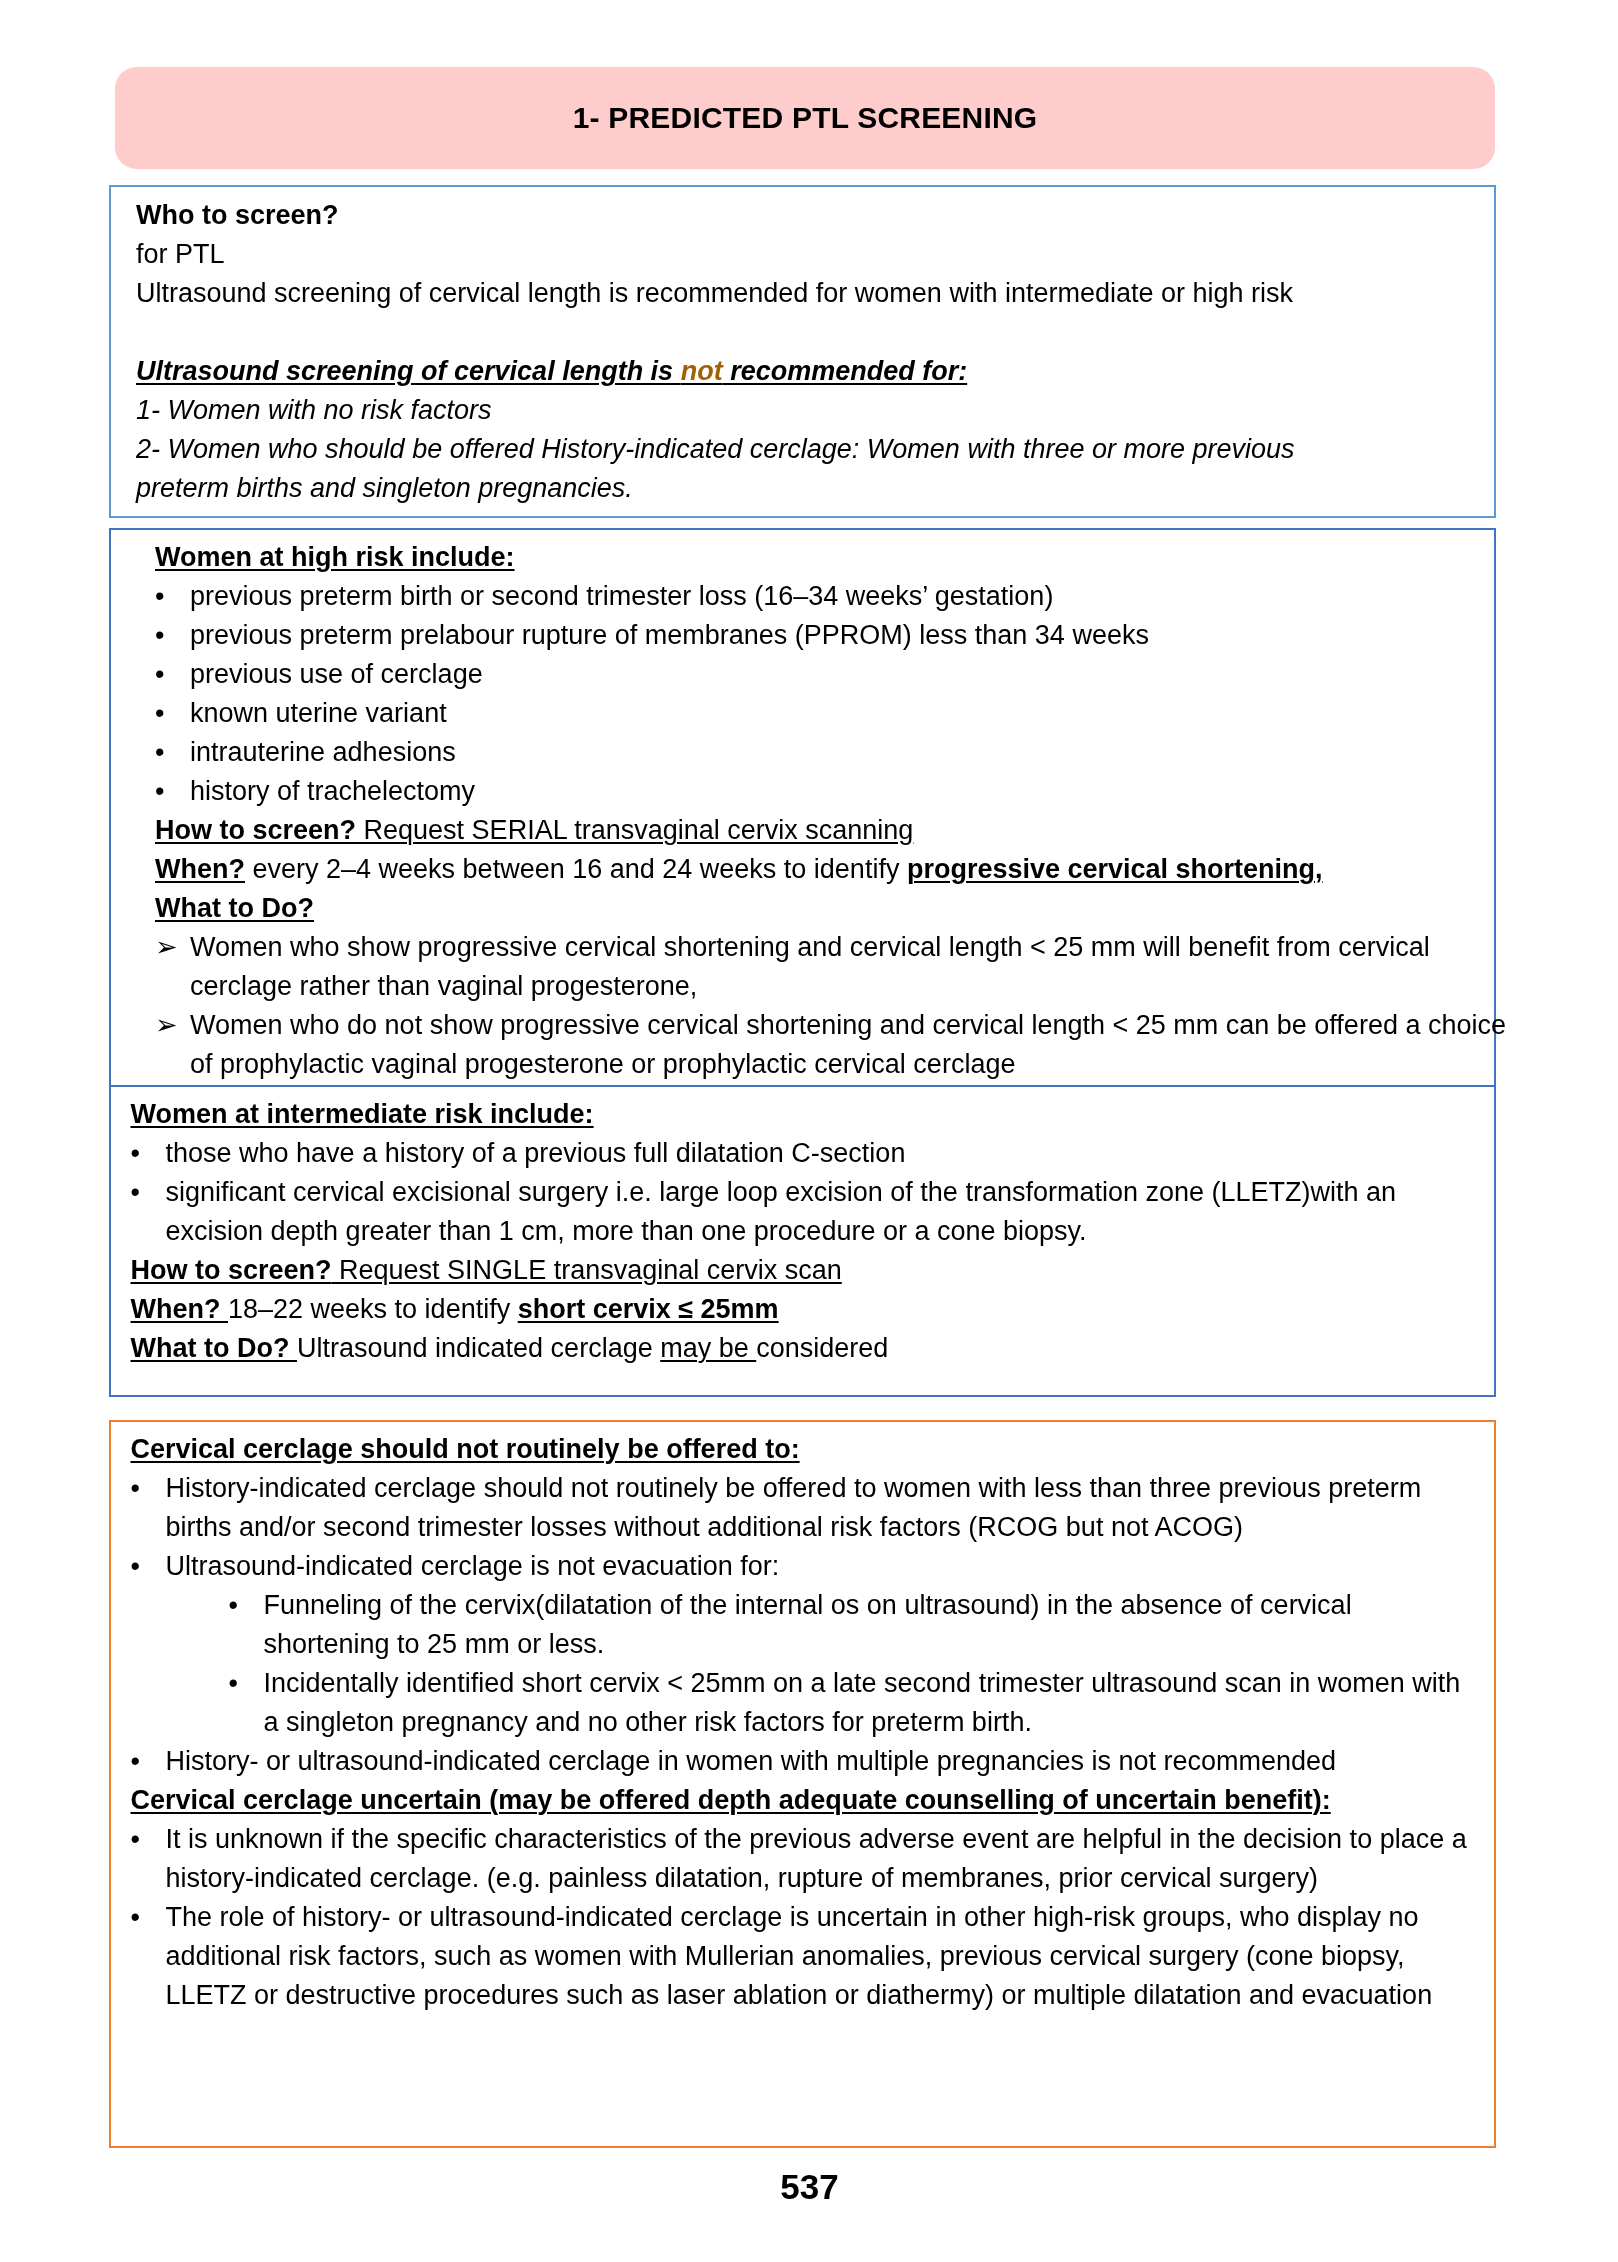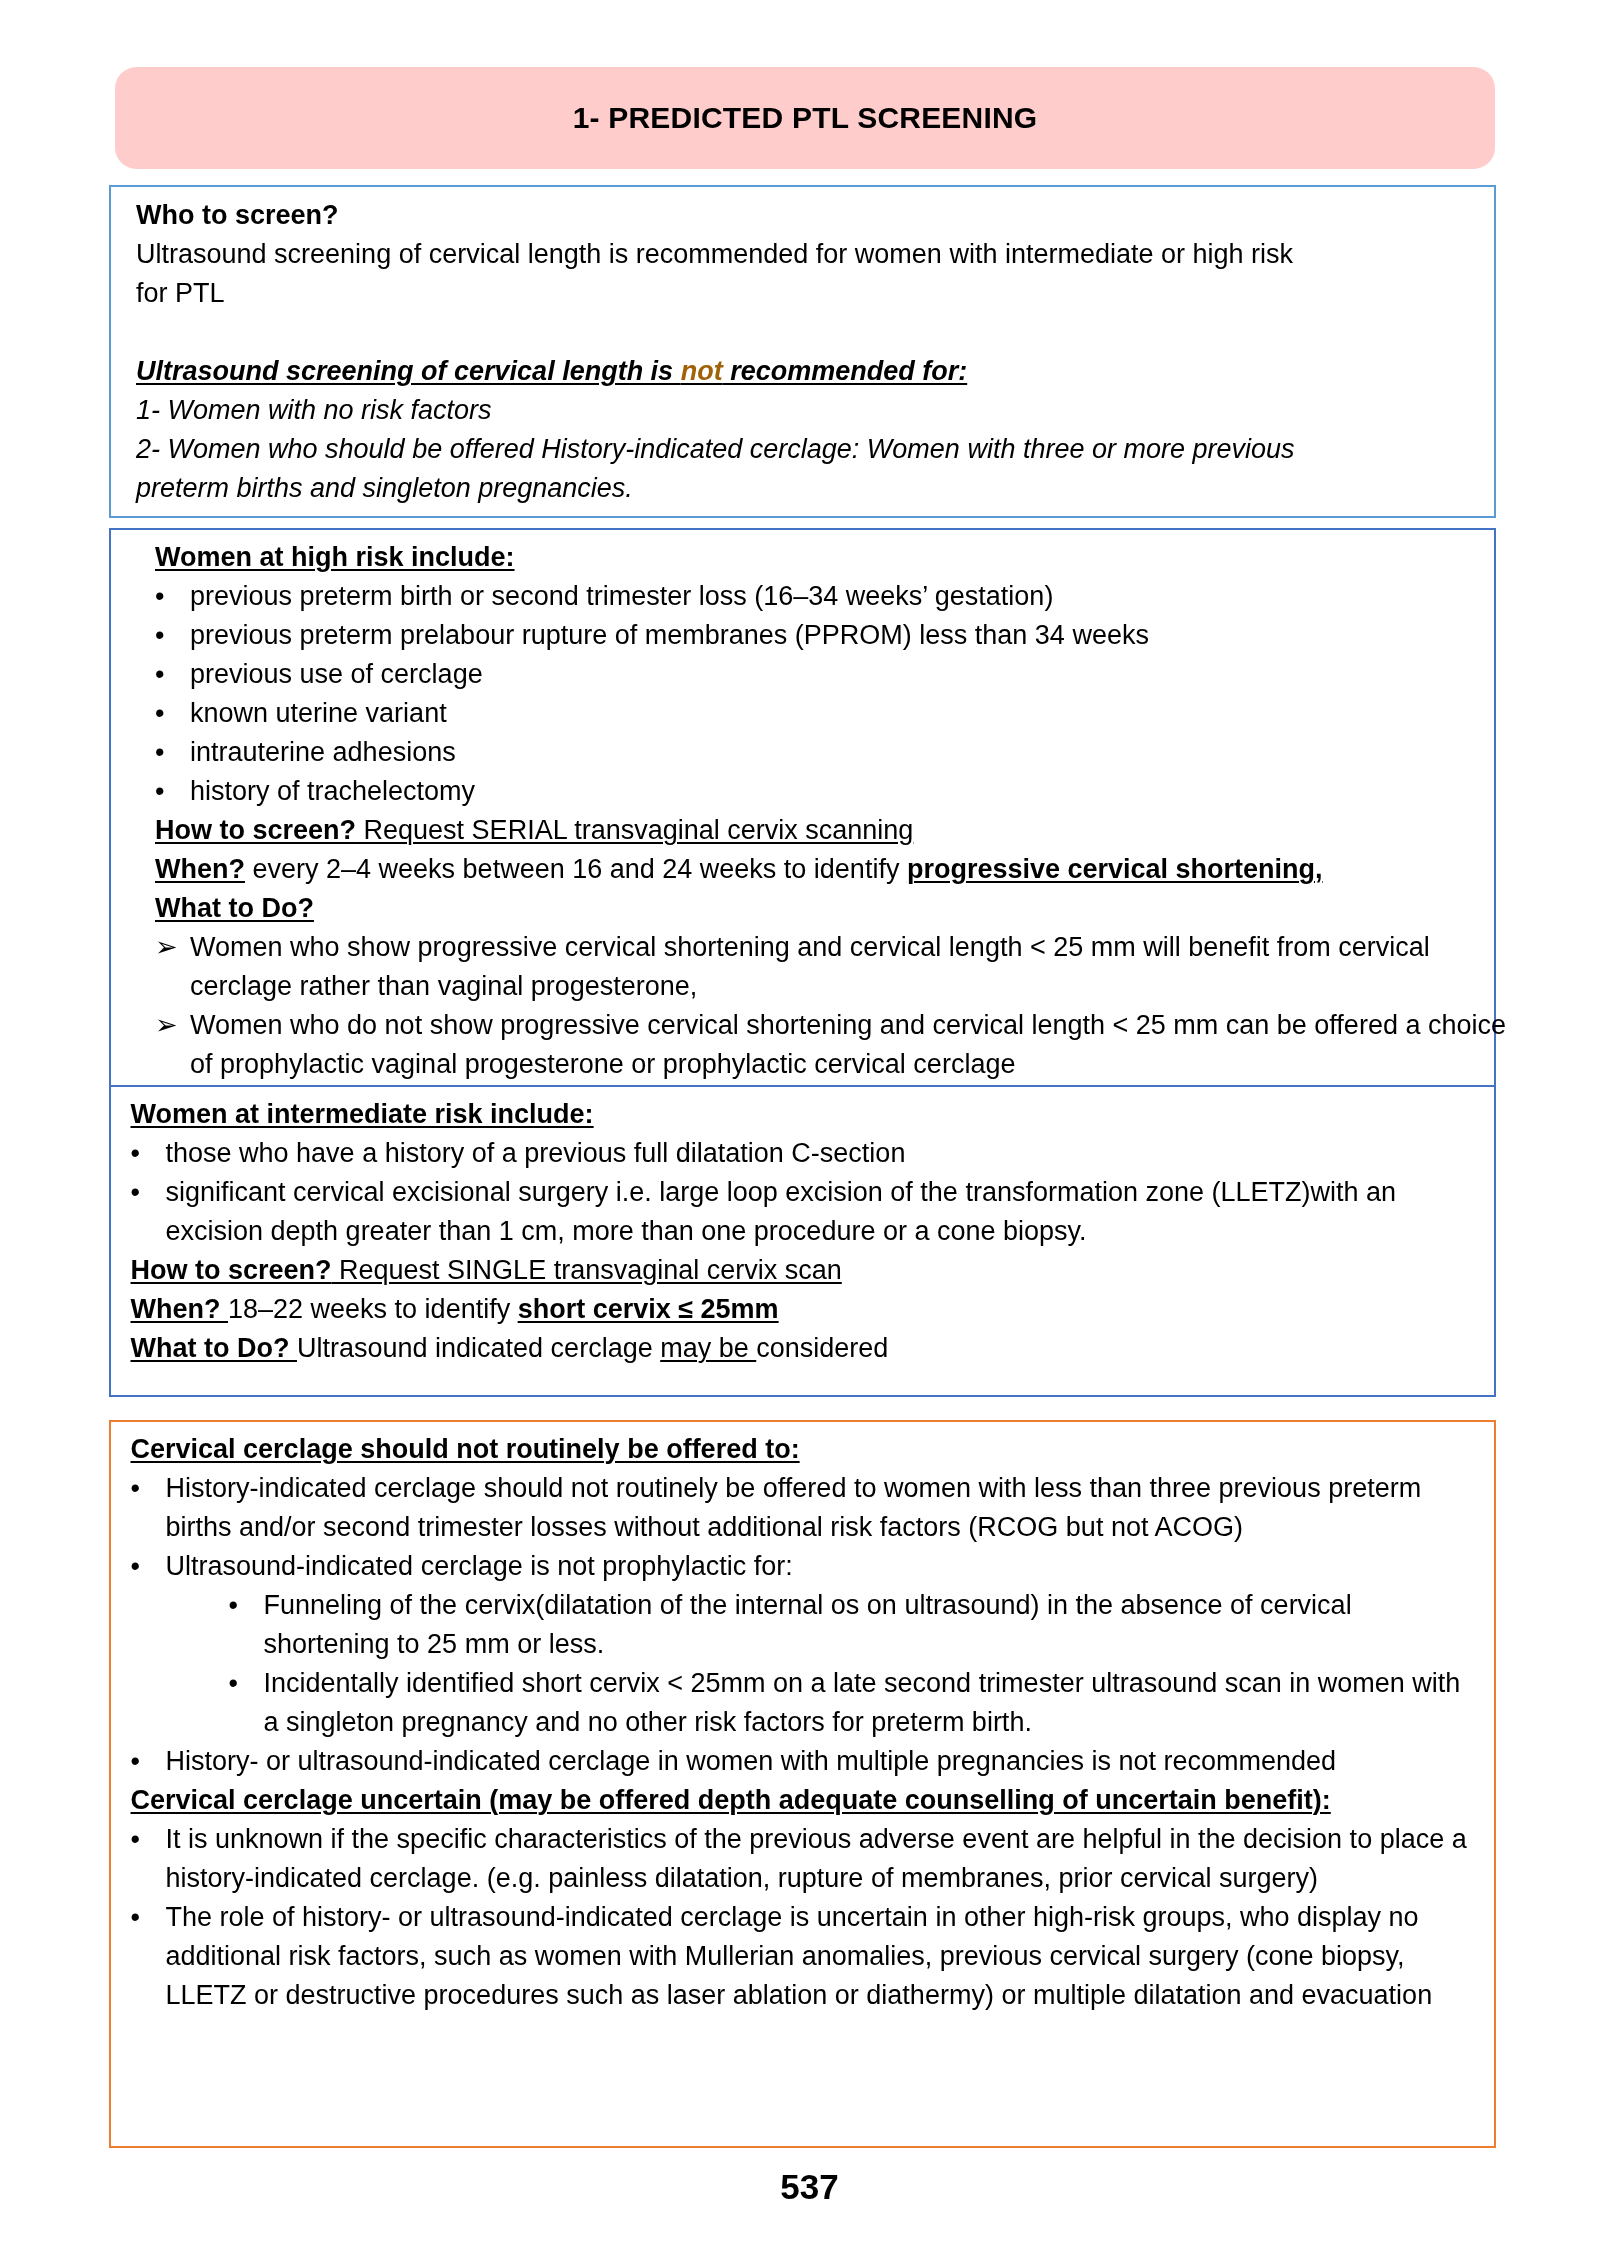--- a/index.html
+++ b/index.html
@@ -29,22 +29,22 @@
 </style>
 </head>
 <body>
 
 <div class="title-banner">
   <span>1- PREDICTED PTL SCREENING</span>
 </div>
 
 <div class="box box1">
   <div class="line b">Who to screen?</div>
+  <div class="line">for PTL</div>
   <div class="line">Ultrasound screening of cervical length is recommended for women with intermediate or high risk</div>
-  <div class="line">for PTL</div>
   <div class="blank"></div>
   <div class="line b i u"><span>Ultrasound screening of cervical length is </span><span class="red">not</span><span> recommended for:</span></div>
   <div class="line i">1- Women with no risk factors</div>
   <div class="line i">2- Women who should be offered History-indicated cerclage: Women with three or more previous</div>
   <div class="line i">preterm births and singleton pregnancies.</div>
 </div>
 
 <div class="box box2">
   <div class="sec sec-high">
     <div class="line b u">Women at high risk include:</div>
@@ -66,21 +66,21 @@
     <div class="bul"><span class="mark">•</span><span>significant cervical excisional surgery i.e. large loop excision of the transformation zone (LLETZ)with an excision depth greater than 1 cm, more than one procedure or a cone biopsy.</span></div>
     <div class="line u"><span class="b">How to screen?</span><span> Request SINGLE transvaginal cervix scan</span></div>
     <div class="line"><span class="b u">When? </span><span>18–22 weeks to identify </span><span class="b u">short cervix ≤ 25mm</span></div>
     <div class="line"><span class="b u">What to Do? </span><span>Ultrasound indicated cerclage </span><span class="u">may be </span><span>considered</span></div>
   </div>
 </div>
 
 <div class="box box3">
   <div class="line b u">Cervical cerclage should not routinely be offered to:</div>
   <div class="bul"><span class="mark">•</span><span>History-indicated cerclage should not routinely be offered to women with less than three previous preterm births and/or second trimester losses without additional risk factors (RCOG but not ACOG)</span></div>
-  <div class="bul"><span class="mark">•</span><span>Ultrasound-indicated cerclage is not prophylactic for:</span></div>
+  <div class="bul"><span class="mark">•</span><span>Ultrasound-indicated cerclage is not evacuation for:</span></div>
   <div class="bul2"><span class="mark">•</span><span>Funneling of the cervix(dilatation of the internal os on ultrasound) in the absence of cervical shortening to 25 mm or less.</span></div>
   <div class="bul2"><span class="mark">•</span><span>Incidentally identified short cervix &lt; 25mm on a late second trimester ultrasound scan in women with a singleton pregnancy and no other risk factors for preterm birth.</span></div>
   <div class="bul"><span class="mark">•</span><span>History- or ultrasound-indicated cerclage in women with multiple pregnancies is not recommended</span></div>
   <div class="line b u">Cervical cerclage uncertain (may be offered depth adequate counselling of uncertain benefit):</div>
   <div class="bul"><span class="mark">•</span><span>It is unknown if the specific characteristics of the previous adverse event are helpful in the decision to place a history-indicated cerclage. (e.g. painless dilatation, rupture of membranes, prior cervical surgery)</span></div>
   <div class="bul"><span class="mark">•</span><span>The role of history- or ultrasound-indicated cerclage is uncertain in other high-risk groups, who display no additional risk factors, such as women with Mullerian anomalies, previous cervical surgery (cone biopsy, LLETZ or destructive procedures such as laser ablation or diathermy) or multiple dilatation and evacuation</span></div>
 </div>
 
 <div class="page-num">537</div>
 

